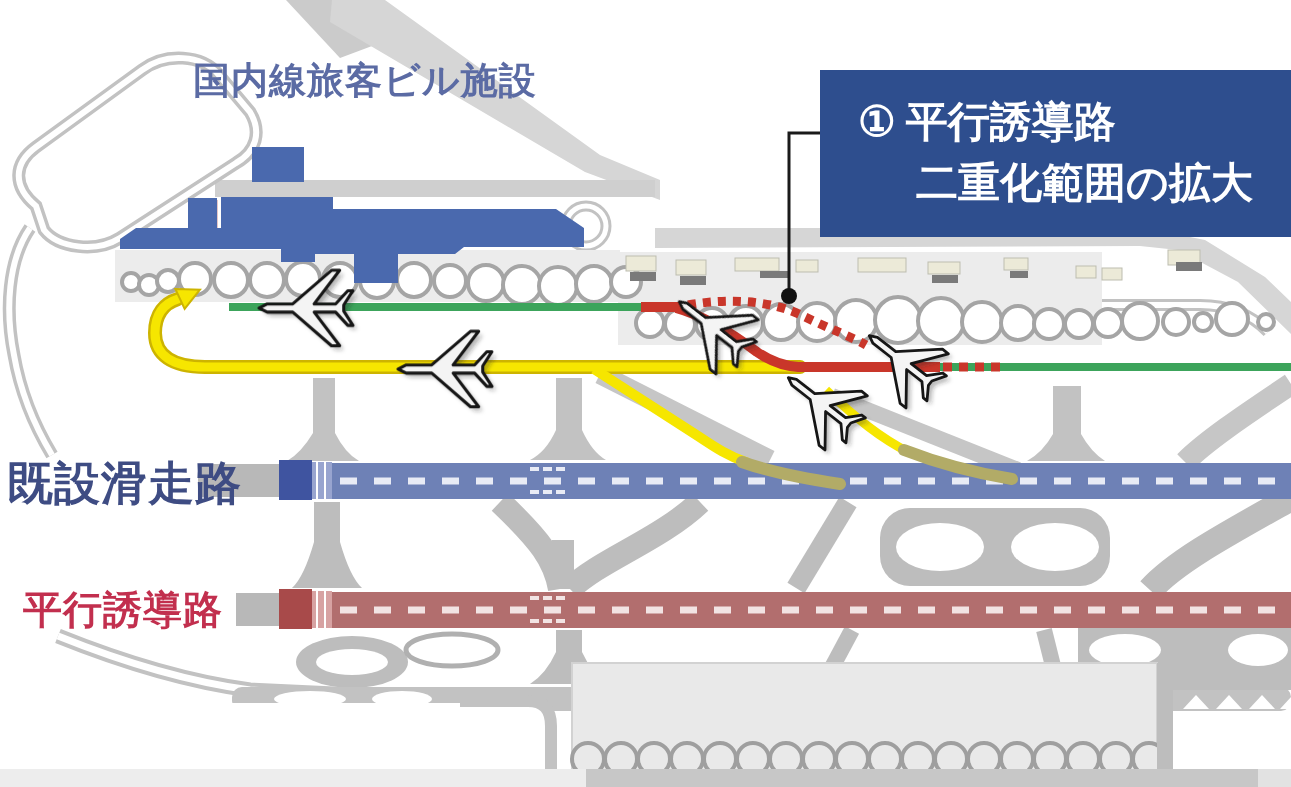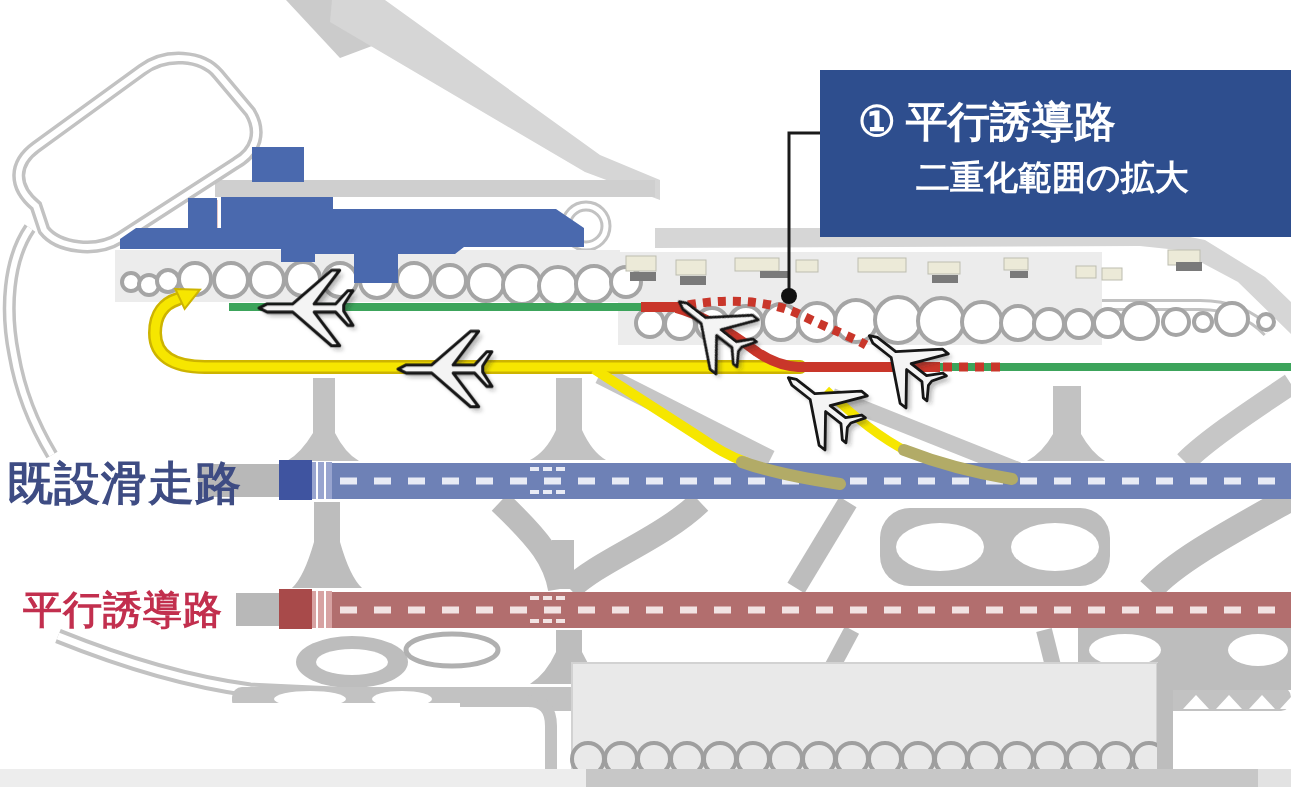--- a/index.html
+++ b/index.html
@@ -25,21 +25,21 @@
     position:absolute;left:193px;top:56px;
     font-size:37px;font-weight:600;letter-spacing:1px;
     color:var(--terminal-label-color);white-space:nowrap;
   }
   .callout{
     position:absolute;left:820px;top:70px;width:471px;height:167px;
     background:var(--callout-bg);color:var(--callout-text);
     box-sizing:border-box;padding:22px 10px 0 38px;
   }
   .callout .row1{font-size:42px;font-weight:bold;line-height:1.45;white-space:nowrap;}
-  .callout .row2{font-size:34px;font-weight:bold;line-height:1.45;padding-left:58px;white-space:nowrap;}
+  .callout .row2{font-size:42px;font-weight:bold;line-height:1.45;padding-left:58px;white-space:nowrap;}
   .callout .num{font-weight:bold;margin-right:10px;}
   .runway-label{position:absolute;font-weight:bold;white-space:nowrap;}
   .runway-label.existing{left:7px;top:453px;font-size:46px;color:var(--existing-label-color);letter-spacing:1px;}
   .runway-label.added{left:23px;top:583px;font-size:39px;color:var(--added-label-color);letter-spacing:1px;}
 </style>
 </head>
 <body>
 
 <div class="stage">
 
@@ -298,20 +298,21 @@
     </g>
   </g>
 
   <g>
     <rect x="0" y="769" width="586" height="18" fill="#ededed"></rect>
     <rect x="586" y="769" width="672" height="18" fill="#c7c7c7"></rect>
     <rect x="1258" y="769" width="33" height="18" fill="#e2e2e2"></rect>
   </g>
 </svg>
 
+<div class="terminal-label">国内線旅客ビル施設</div>
 
 <div class="callout">
   <div class="row1">
     <span class="num">①</span><span>平行誘導路</span>
   </div>
   <div class="row2">二重化範囲の拡大</div>
 </div>
 
 <div class="runway-label existing">既設滑走路</div>
 <div class="runway-label added">平行誘導路</div>

